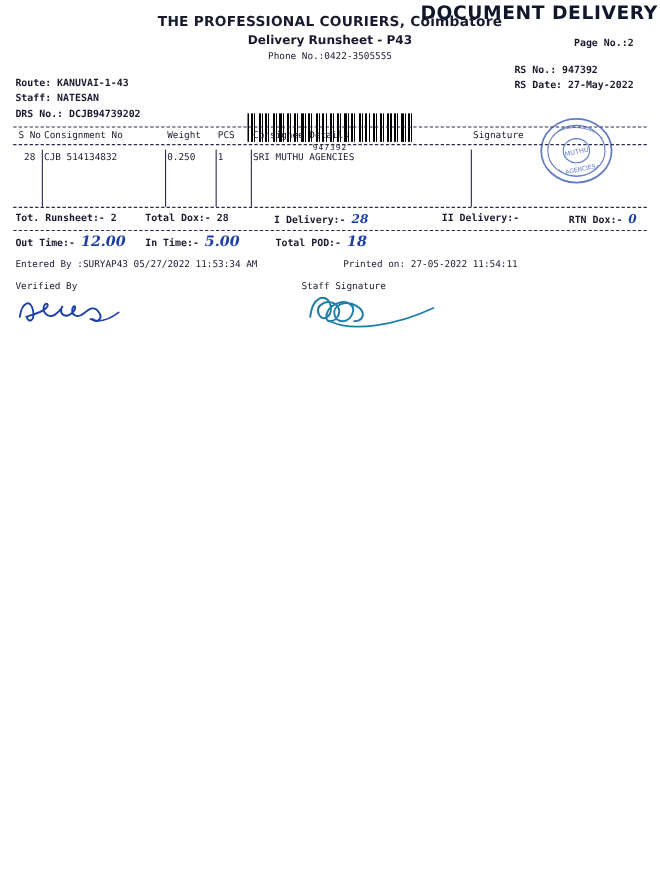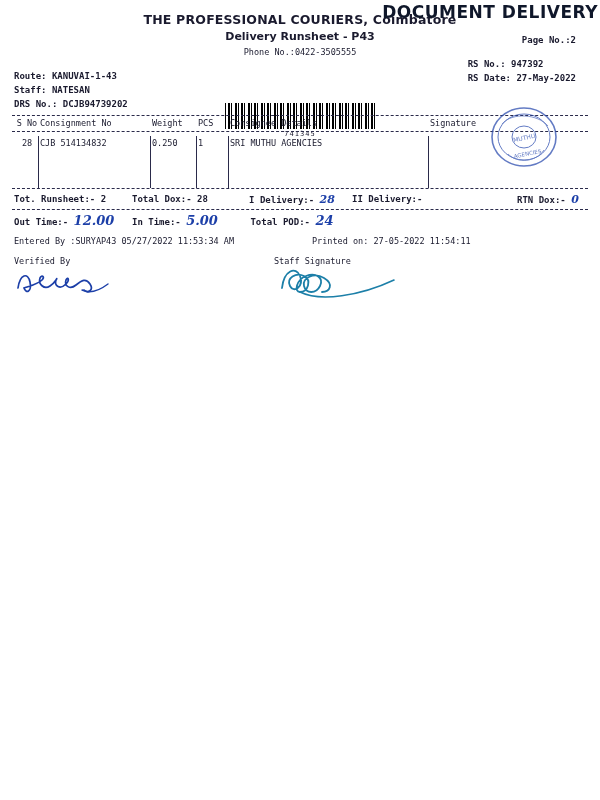--- a/index.html
+++ b/index.html
@@ -155,21 +155,21 @@
   }
   .totals-row {
     display: flex;
     height: 20px;
     align-items: center;
     font-weight: bold;
   }
   .t1 { width: 118px; padding-left: 2px; }
   .t2 { width: 100px; }
   .t3 { width: 120px; text-align: center; }
-  .t4 { width: 120px; }
+  .t4 { width: 120px; text-align: right; }
   .t5 { flex: 1; padding-left: 45px; }
 
   .hand {
     font-family: "DejaVu Serif", serif;
     color: #1c3fa8;
     font-size: 13px;
     font-style: italic;
     font-weight: bold;
   }
   .hand-sm { font-size: 11px; }
@@ -237,21 +237,21 @@
       <div>DRS No.: DCJB94739202</div>
     </div>
 
     <div class="meta-right">
       <div>RS No.: 947392</div>
       <div>RS Date: 27-May-2022</div>
     </div>
 
     <div class="barcode-wrap">
       <div class="barcode"></div>
-      <div class="barcode-num">741345</div>
+      <div class="barcode-num">947392</div>
     </div>
   </div>
 
   <div class="tbl">
     <div class="dashed-line"></div>
     <div class="row head">
       <div class="c-sno">S No</div>
       <div class="c-cons">Consignment No</div>
       <div class="c-weight">Weight</div>
       <div class="c-pcs">PCS</div>
@@ -308,21 +308,21 @@
       <div class="t1">
         <span>Out Time:-</span>
         <span class="hand">12.00</span>
       </div>
       <div class="t2">
         <span>In Time:-</span>
         <span class="hand">5.00</span>
       </div>
       <div class="t3">
         <span>Total POD:-</span>
-        <span class="hand">24</span>
+        <span class="hand">18</span>
       </div>
       <div class="t4"></div>
       <div class="t5"></div>
     </div>
   </div>
 
   <div class="footer">
     <div class="entered">Entered By :SURYAP43 05/27/2022 11:53:34 AM</div>
     <div class="printed">Printed on: 27-05-2022 11:54:11</div>
     <div class="verified">Verified By</div>

